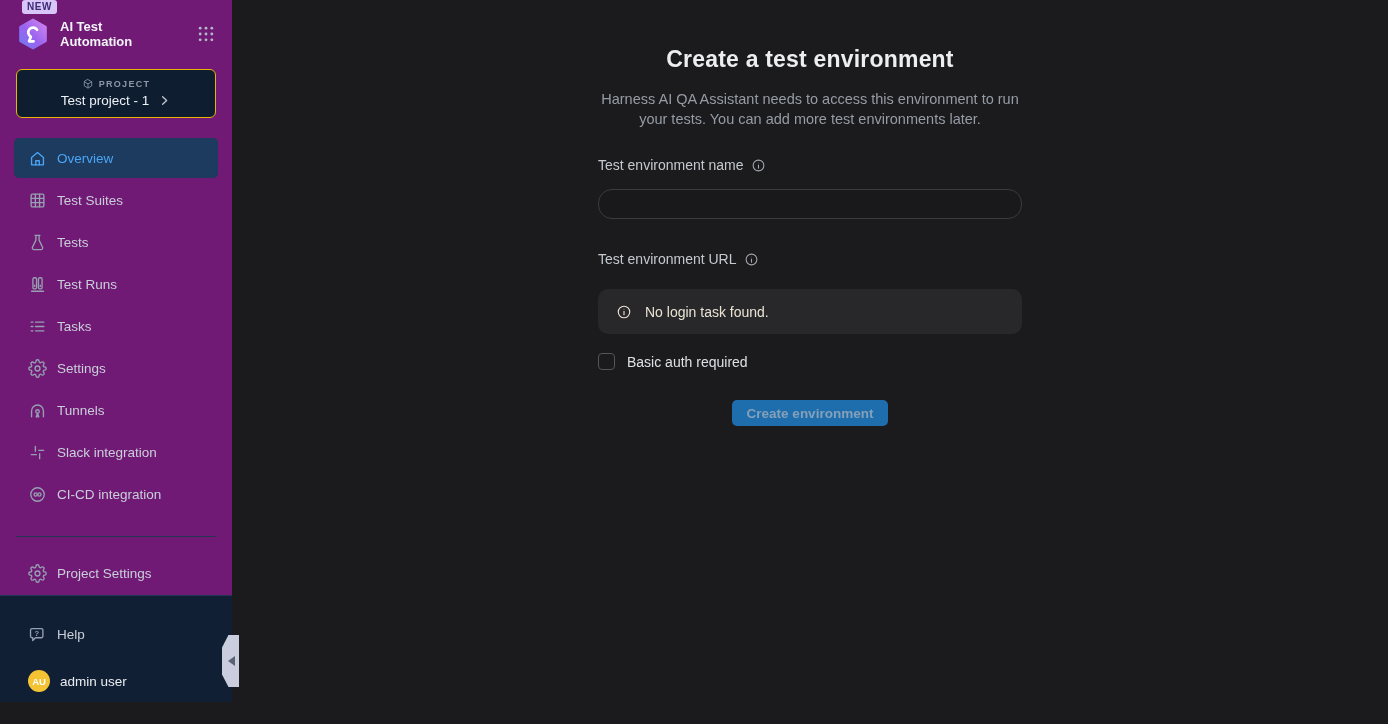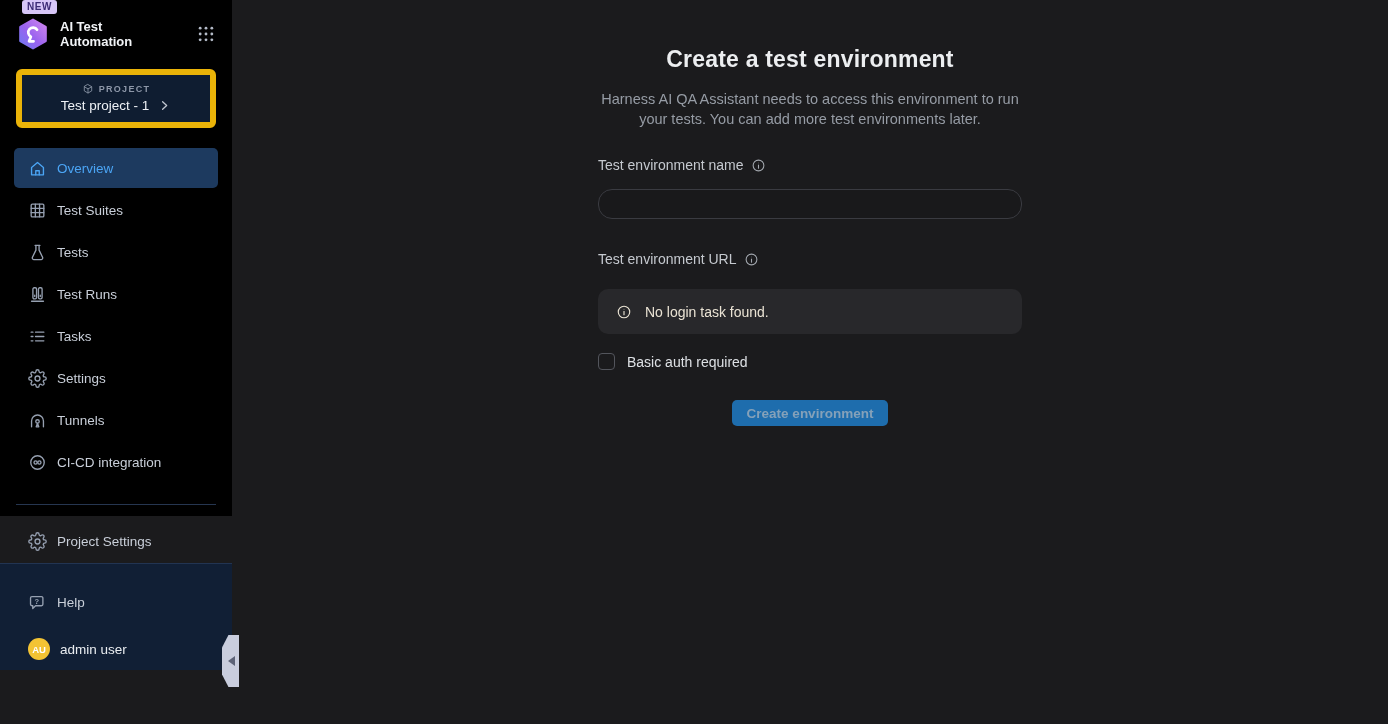--- a/index.html
+++ b/index.html
@@ -6,40 +6,40 @@
   html,body { width:1388px; height:724px; overflow:hidden; }
   body {
     background:#1b1b1d;
     font-family:"Liberation Sans","DejaVu Sans",sans-serif;
     color:#e8eaec;
   }
   .app { display:flex; width:1388px; height:724px; position:relative; }
 
   
   .sidebar {
-    width:232px; min-width:232px; height:516px;
-    background:#000000;
+    width:232px; min-width:232px; height:698px;
+    background:#701a75;
     display:flex; flex-direction:column;
     position:relative;
   }
   .new-badge {
     align-self:flex-start; margin-left:22px;
     background:#d7c6f7; color:#3d2c76;
     font-size:10px; font-weight:bold; letter-spacing:.5px;
     padding:1px 5px 2px; border-radius:3px;
   }
   .brand-row { display:flex; align-items:center; height:46px; margin-top:3px; padding:0 16px; }
   .logo { width:34px; height:34px; }
   .logo svg { width:100%; height:100%; display:block; }
   .brand-title { margin-left:10px; width:88px; font-size:13px; font-weight:bold; line-height:15px; color:#f2f4f7; }
   .apps-grid { margin-left:auto; width:20px; height:20px; color:#b3bac7; cursor:pointer; }
   .purple-divider { height:3px; background:#7b57e6; margin:4px 16px 0; border-radius:1px; }
 
   .project-box {
-    margin:14px 16px 0; border:6px solid #eab308; border-radius:6px;
+    margin:14px 16px 0; border:1px solid #eab308; border-radius:6px;
     padding:8px 10px 9px; text-align:center; cursor:pointer; background:#0f1d31;
   }
   .project-label-row { display:flex; align-items:center; justify-content:center; gap:5px;
     color:#8d97a8; font-size:9px; font-weight:bold; letter-spacing:1.3px; }
   .project-label-row .icon { width:12px; height:12px; }
   .project-name-row { margin-top:3px; display:flex; align-items:center; justify-content:center; gap:9px;
     color:#eef1f5; font-size:13.5px; }
   .project-name-row .icon { width:13px; height:13px; color:#c2c8d2; }
 
   .nav { margin:20px 14px 0; }
@@ -246,20 +246,28 @@
             <svg viewBox="0 0 24 24">
               <path d="M4.5 20v-7.5a7.5 7.5 0 0 1 15 0V20"></path>
               <circle cx="12" cy="13.2" r="2.2"></circle>
               <path d="m12 15.6-1.6 4.4h3.2z"></path>
             </svg>
           </span>
           <span class="nav-label">Tunnels</span>
         </div>
         <div class="nav-item">
           <span class="nav-icon">
+            <svg viewBox="0 0 24 24" stroke-width="2.3">
+              <path d="M9.3 4.2v6.3M14.7 13.5v6.3M4.2 14.7h6.3M13.5 9.3h6.3"></path>
+            </svg>
+          </span>
+          <span class="nav-label">Slack integration</span>
+        </div>
+        <div class="nav-item">
+          <span class="nav-icon">
             <svg viewBox="0 0 24 24">
               <circle cx="12" cy="12" r="8.5"></circle>
               <circle cx="9.6" cy="12" r="2"></circle>
               <circle cx="14.4" cy="12" r="2"></circle>
             </svg>
           </span>
           <span class="nav-label">CI-CD integration</span>
         </div>
       </nav>
 

